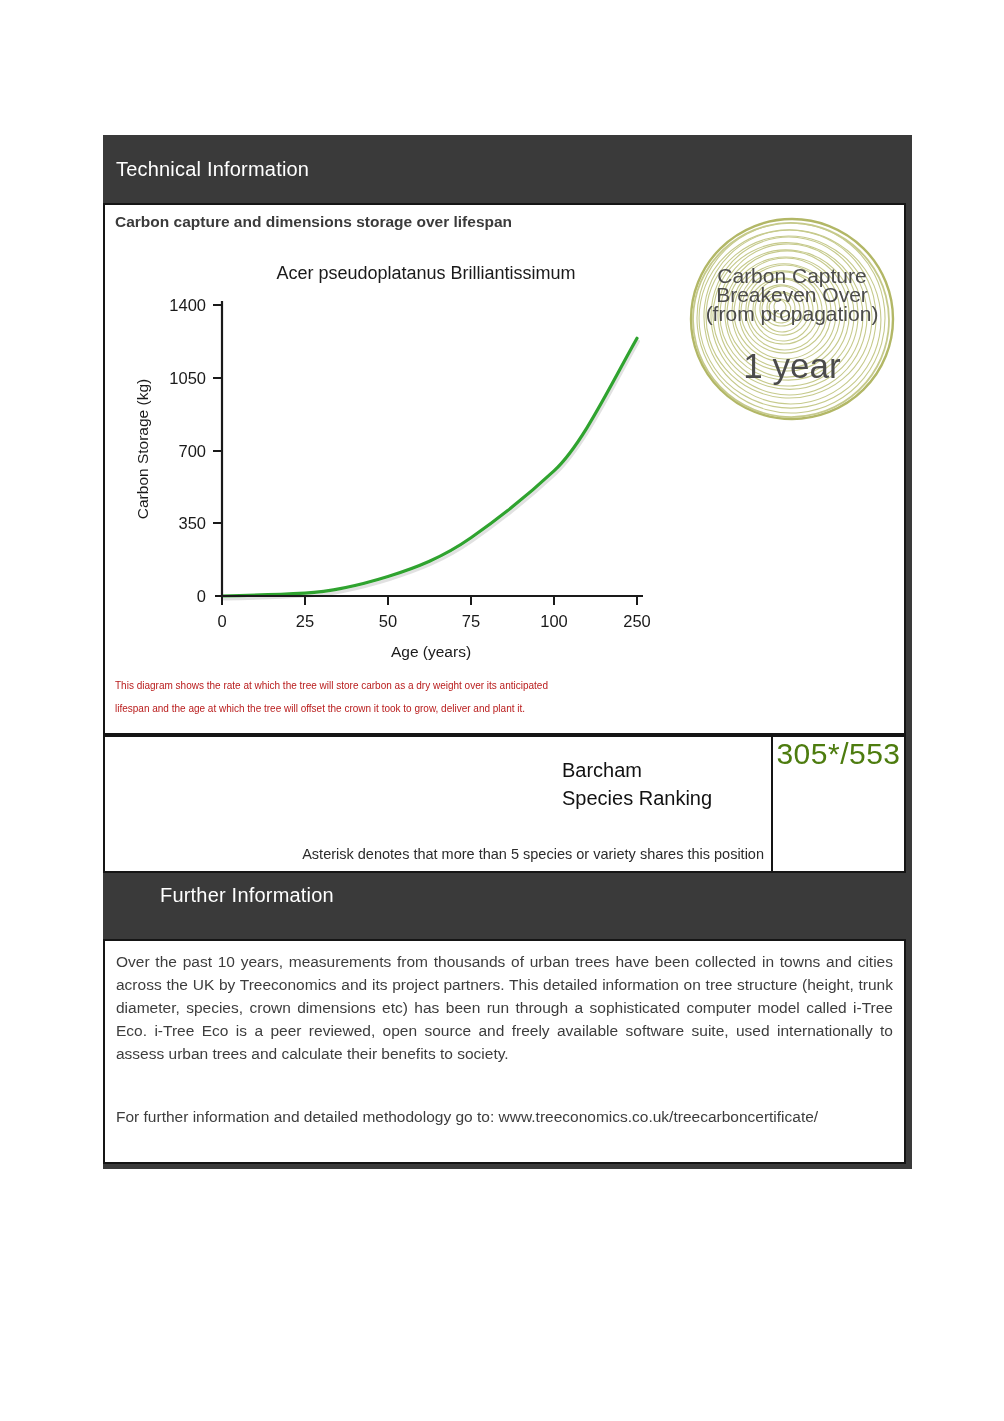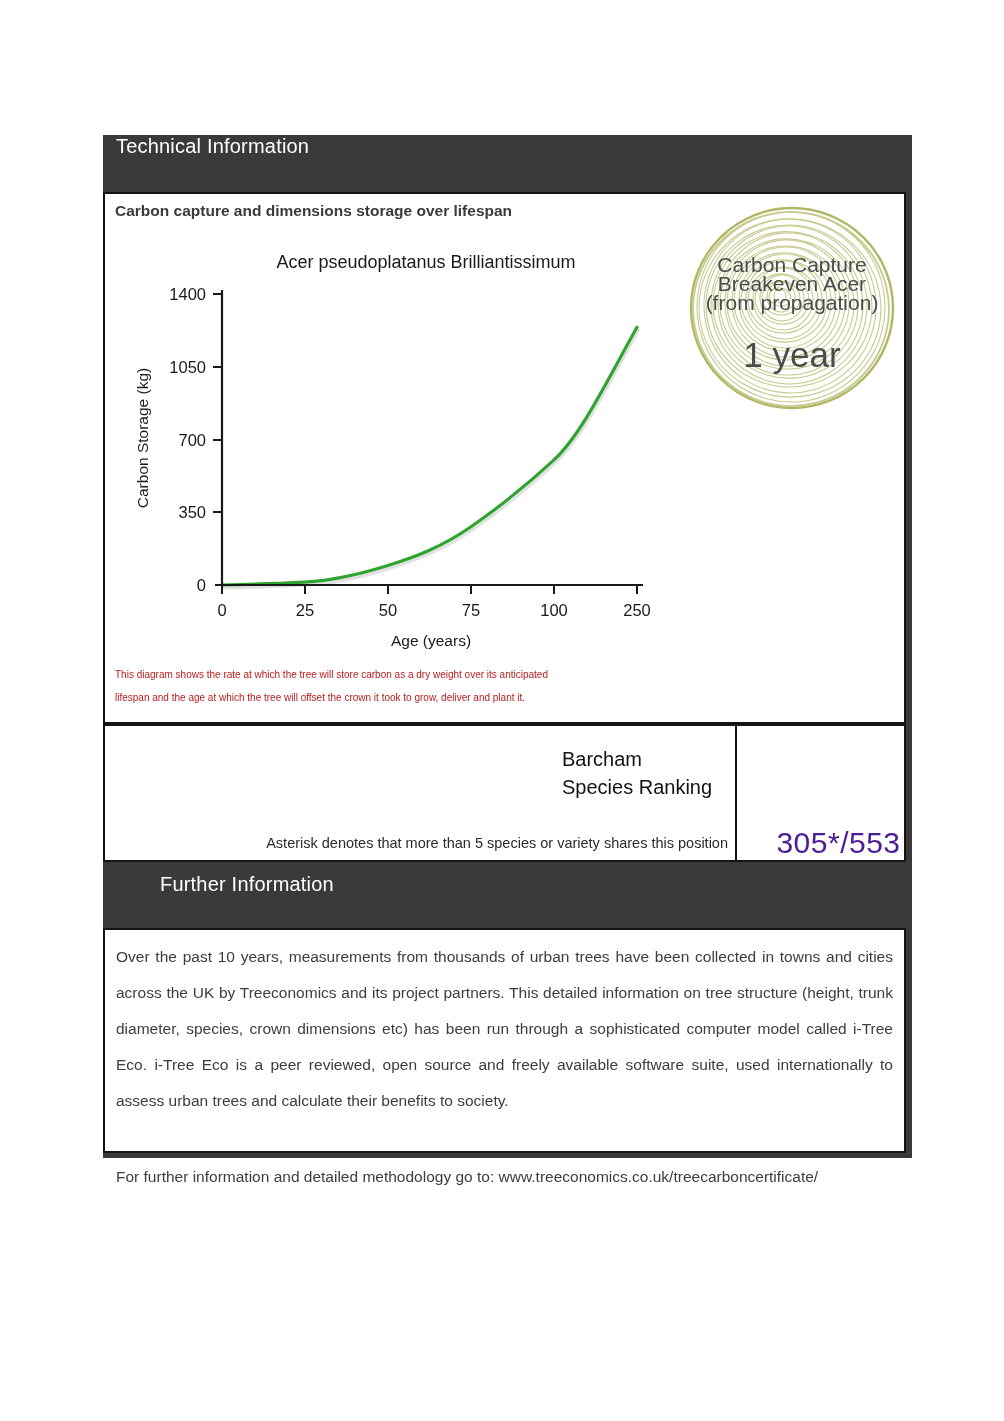--- a/index.html
+++ b/index.html
@@ -1,27 +1,27 @@
 <!DOCTYPE html>
 <html><head>
 <meta charset="utf-8">
 <style>
   * { margin:0; padding:0; box-sizing:border-box; }
   html,body { width:1004px; height:1421px; background:#ffffff; font-family:"Liberation Sans", sans-serif; }
   body { position:relative; overflow:hidden; }
 
   .doc { position:absolute; left:103px; top:135px; width:809px; background:#3a3a3a; padding-bottom:5px; }
 
-  .section-header { height:57px; display:flex; align-items:flex-start; padding-left:13px;
+  .section-header { height:68px; display:flex; align-items:center; padding-left:13px;
                     color:#ffffff; font-size:20px; letter-spacing:0.2px; }
   .section-header.further { height:66px; align-items:flex-start; padding-top:11px;margin-left:44px; }
 
   .panel { background:#ffffff; border:2px solid #151515; margin-right:6px; position:relative; }
   .chart-panel { height:532px; }
-  .ranking-panel { height:138px; display:flex;gap:12px; }
+  .ranking-panel { height:138px; display:flex; }
   .further-panel { height:225px; padding:9px 11px; }
 
   .panel-heading { position:absolute; left:10px; top:8px; font-size:15.5px; font-weight:bold; color:#3b3b3b; }
 
   .chart-svg { position:absolute; left:0; top:40px; }
   .chart-svg text { fill:#1a1a1a; font-family:"Liberation Sans", sans-serif; }
   .chart-svg .tick-label { font-size:16.5px; }
   .chart-svg .axis-label { font-size:15.5px; }
   .chart-svg .chart-title { font-size:18px; }
 
@@ -31,24 +31,24 @@
                 display:flex; flex-direction:column; align-items:center; justify-content:center;
                 padding-top:10px; text-align:center; color:#4b4b4b; }
   .badge-line { font-size:21px; font-weight:normal; line-height:19px;text-align:right; }
   .badge-value { font-size:35px; margin-top:24px; line-height:38px; }
 
   .chart-desc { position:absolute; left:10px; bottom:13px; font-size:10px; color:#b91c1c; line-height:23px; }
 
   .rank-left { flex:1; position:relative; border-right:2px solid #151515; }
   .rank-name { position:absolute; left:457px; top:19px; font-size:20px; line-height:28px; color:#121212; }
   .rank-footnote { position:absolute; right:7px; bottom:9px; font-size:14.5px; color:#2b2b2b; }
-  .rank-right { width:131px; display:flex; align-items:flex-end; justify-content:center;
-                font-size:30px; color:#4c1d95; letter-spacing:0.5px;margin-left:24px; }
+  .rank-right { width:131px; display:flex; align-items:flex-start; justify-content:center;
+                font-size:30px; color:#4d7c0f; letter-spacing:0.5px; }
 
-  .further-panel p { font-size:15.5px; color:#3d3d3d; line-height:36px; text-align:justify; }
+  .further-panel p { font-size:15.5px; color:#3d3d3d; line-height:23px; text-align:justify; }
   .further-panel .link-line { margin-top:40px; text-align:left; }
 </style>
 </head>
 <body>
 
 <div class="doc">
 
   <div class="section-header">
     <span>Technical Information</span>
   </div>
@@ -121,21 +121,21 @@
           <ellipse cx="97" cy="97" rx="27" ry="25" transform="rotate(12 97 97)"></ellipse>
           <ellipse cx="97" cy="96" rx="22" ry="23" transform="rotate(-10 97 96)"></ellipse>
           <ellipse cx="96" cy="96" rx="19" ry="17" transform="rotate(8 96 96)"></ellipse>
           <ellipse cx="96" cy="95" rx="14" ry="15" transform="rotate(-6 96 95)"></ellipse>
           <ellipse cx="95" cy="95" rx="11" ry="9" transform="rotate(15 95 95)"></ellipse>
           <ellipse cx="95" cy="94" rx="6" ry="7" transform="rotate(-9 95 94)"></ellipse>
         </g>
       </svg>
       <div class="badge-text">
         <div class="badge-line">Carbon Capture</div>
-        <div class="badge-line">Breakeven Acer</div>
+        <div class="badge-line">Breakeven Over</div>
         <div class="badge-line">(from propagation)</div>
         <div class="badge-value">1 year</div>
       </div>
     </div>
 
     <div class="chart-desc">
       <div>This diagram shows the rate at which the tree will store carbon as a dry weight over its anticipated</div>
       <div>lifespan and the age at which the tree will offset the crown it took to grow, deliver and plant it.</div>
     </div>
   </div>

